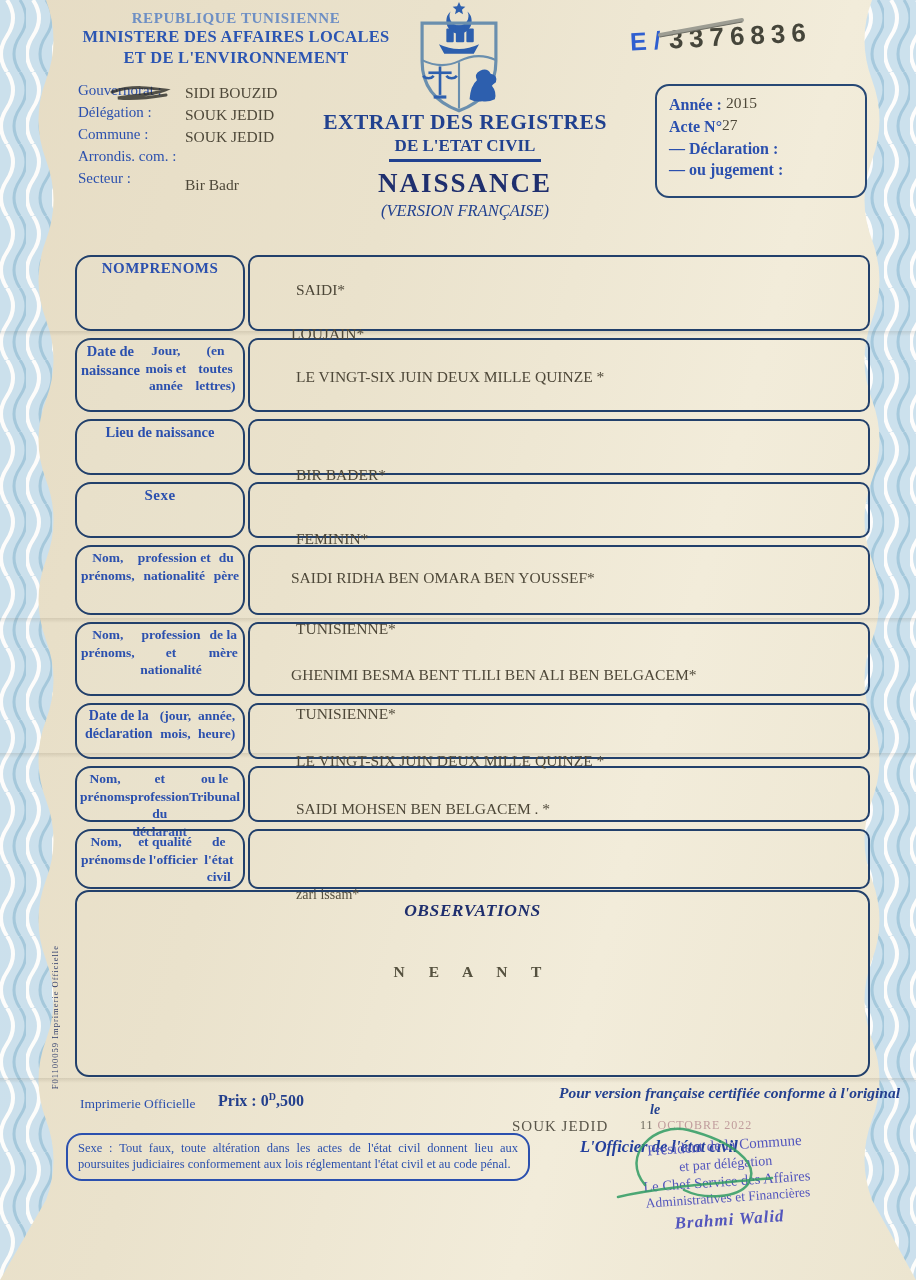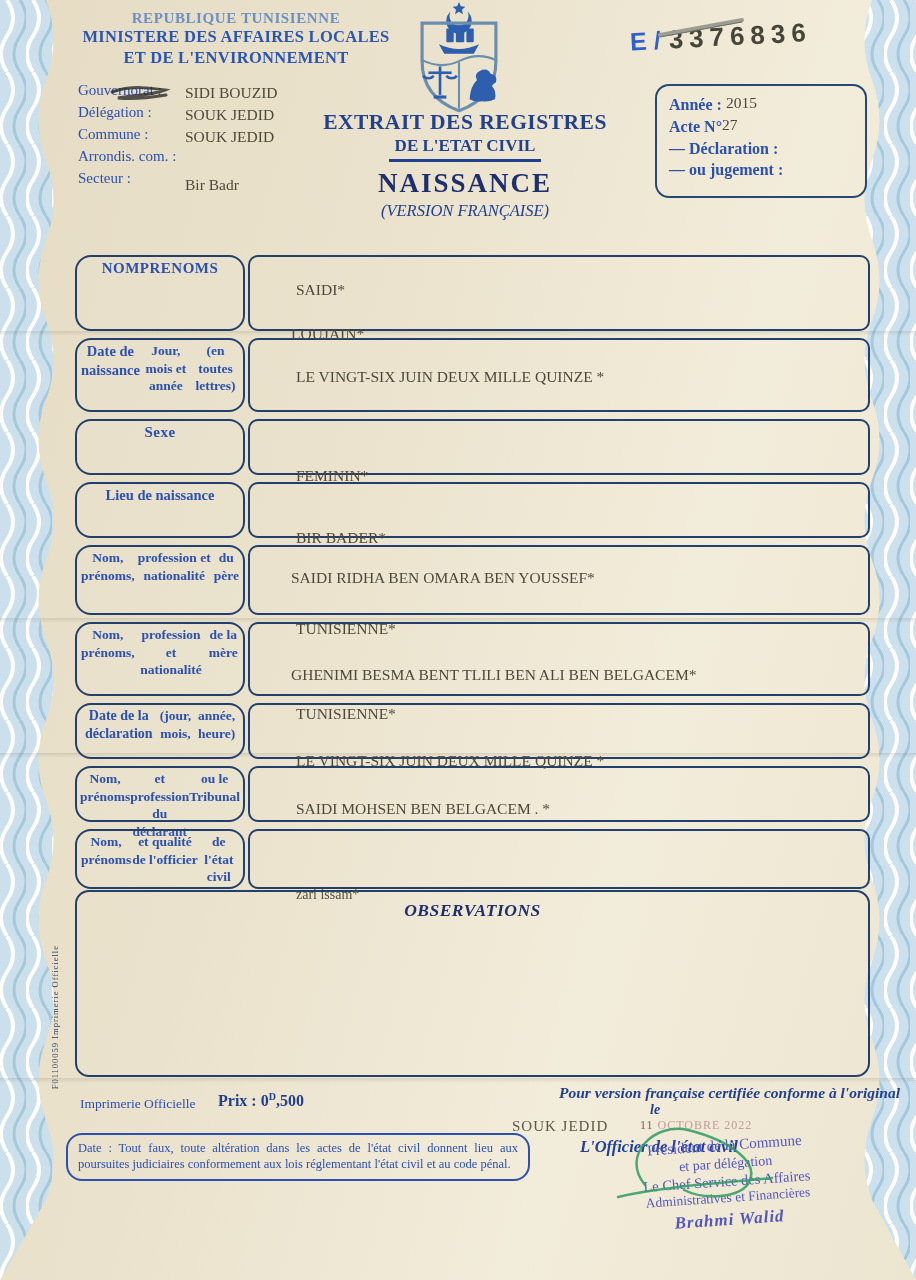--- a/index.html
+++ b/index.html
@@ -216,33 +216,33 @@
       <div class="lbox">
         <div style="font-size:14.5px">Date de naissance</div>
         <div>Jour, mois et année</div>
         <div>(en toutes lettres)</div>
       </div>
       <div class="vbox"></div>
       <span class="val typed" style="top:30px">LE VINGT-SIX JUIN  DEUX MILLE QUINZE *</span>
     </div>
 
     <div class="row h56">
+      <div class="lbox" style="font-size:14.5px">
+        <div>Lieu de naissance</div>
+      </div>
+      <div class="vbox"></div>
+      <span class="val typed" style="bottom:-9px">BIR BADER*</span>
+    </div>
+
+    <div class="row h56">
       <div class="lbox big-label">
         <div>Sexe</div>
       </div>
       <div class="vbox"></div>
       <span class="val typed" style="bottom:-10px">FEMININ*</span>
-    </div>
-
-    <div class="row h56">
-      <div class="lbox" style="font-size:14.5px">
-        <div>Lieu de naissance</div>
-      </div>
-      <div class="vbox"></div>
-      <span class="val typed" style="bottom:-9px">BIR BADER*</span>
     </div>
 
     <div class="row h70">
       <div class="lbox">
         <div>Nom, prénoms,</div>
         <div>profession et nationalité</div>
         <div>du père</div>
       </div>
       <div class="vbox"></div>
       <span class="val typed" style="top:24px;left:176px">SAIDI RIDHA BEN OMARA BEN YOUSSEF*</span>
@@ -286,32 +286,33 @@
         <div>et qualité de l'officier</div>
         <div>de l'état civil</div>
       </div>
       <div class="vbox"></div>
       <span class="val typed" style="bottom:-14px;font-size:14px;color:#55503f">zari issam*</span>
     </div>
   </div>
 
   <div class="abs obs">
     <div class="obs-title">OBSERVATIONS</div>
+    <div class="obs-content">N E A N T</div>
   </div>
 
   <div class="abs side-code">F01100059   Imprimerie Officielle</div>
 
   <div class="abs f-imp">Imprimerie Officielle</div>
   <div class="abs f-prix">
     <span>Prix :</span>
     <span>0</span><sup>D</sup><span>,500</span>
   </div>
 
   <div class="abs note-box">
-    <span class="note-label">Date :</span>
+    <span class="note-label">Sexe :</span>
     <span>Tout faux, toute altération dans les actes de l'état civil donnent lieu aux poursuites judiciaires conformement aux lois réglementant l'état civil et au code pénal.</span>
   </div>
 
   <div class="abs cert-line">Pour version française certifiée conforme à l'original</div>
   <div class="abs place typed">SOUK JEDID</div>
   <div class="abs cert-le">le</div>
   <div class="abs cert-date">
     <span class="cert-day">11</span><span class="cert-rest">  OCTOBRE 2022</span>
   </div>
   <div class="abs officier">L'Officier de l'état civil</div>

